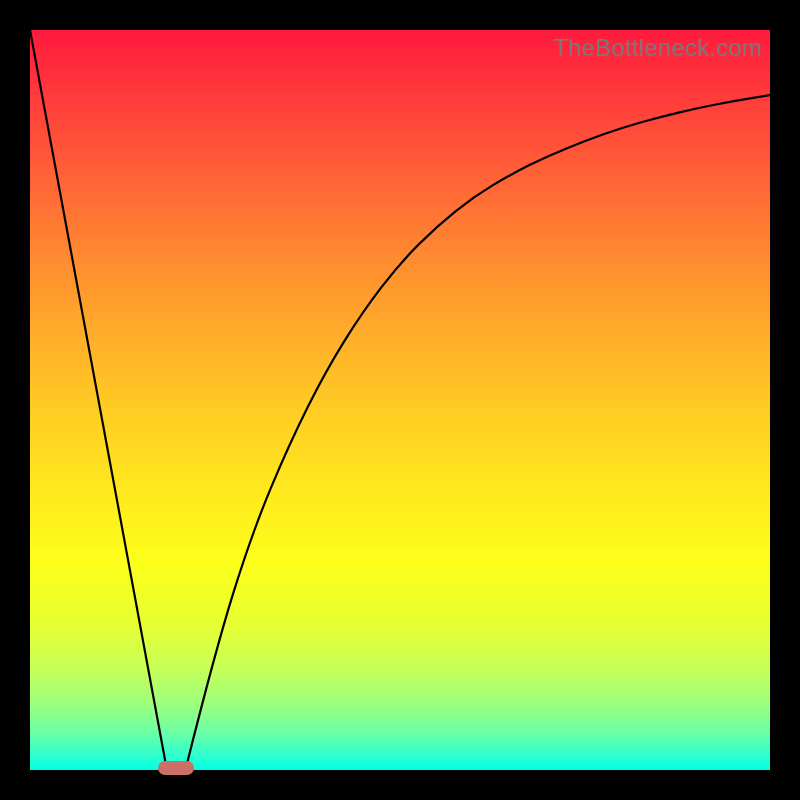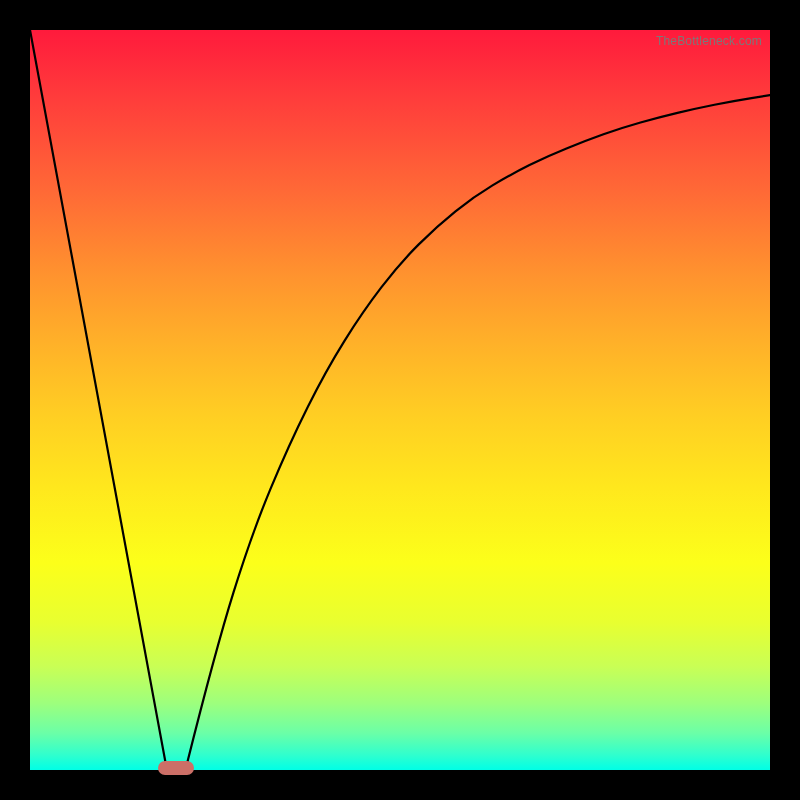--- a/index.html
+++ b/index.html
@@ -38,21 +38,21 @@
       #6bffa7 95%,
       #2fffce 98%,
       #00ffe6 100%
     );
   }
   .watermark {
     position: absolute;
     top: 4px;
     right: 8px;
     color: #7a7a7a;
-    font-size: 12px;
+    font-size: 24px;
     font-weight: 500;
     letter-spacing: 0.2px;
     user-select: none;
   }
   svg.curve {
     position: absolute;
     left: 0;
     top: 0;
     width: 740px;
     height: 740px;

